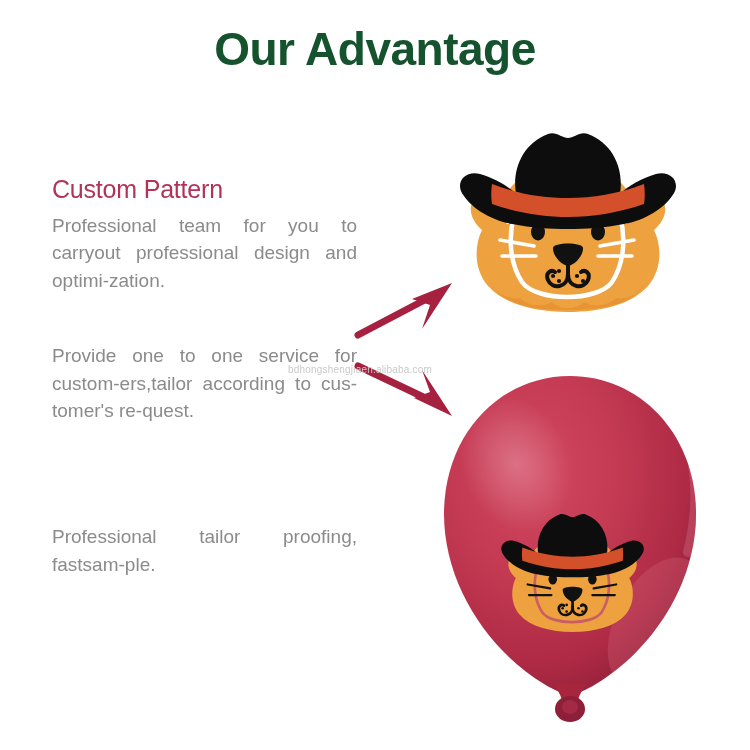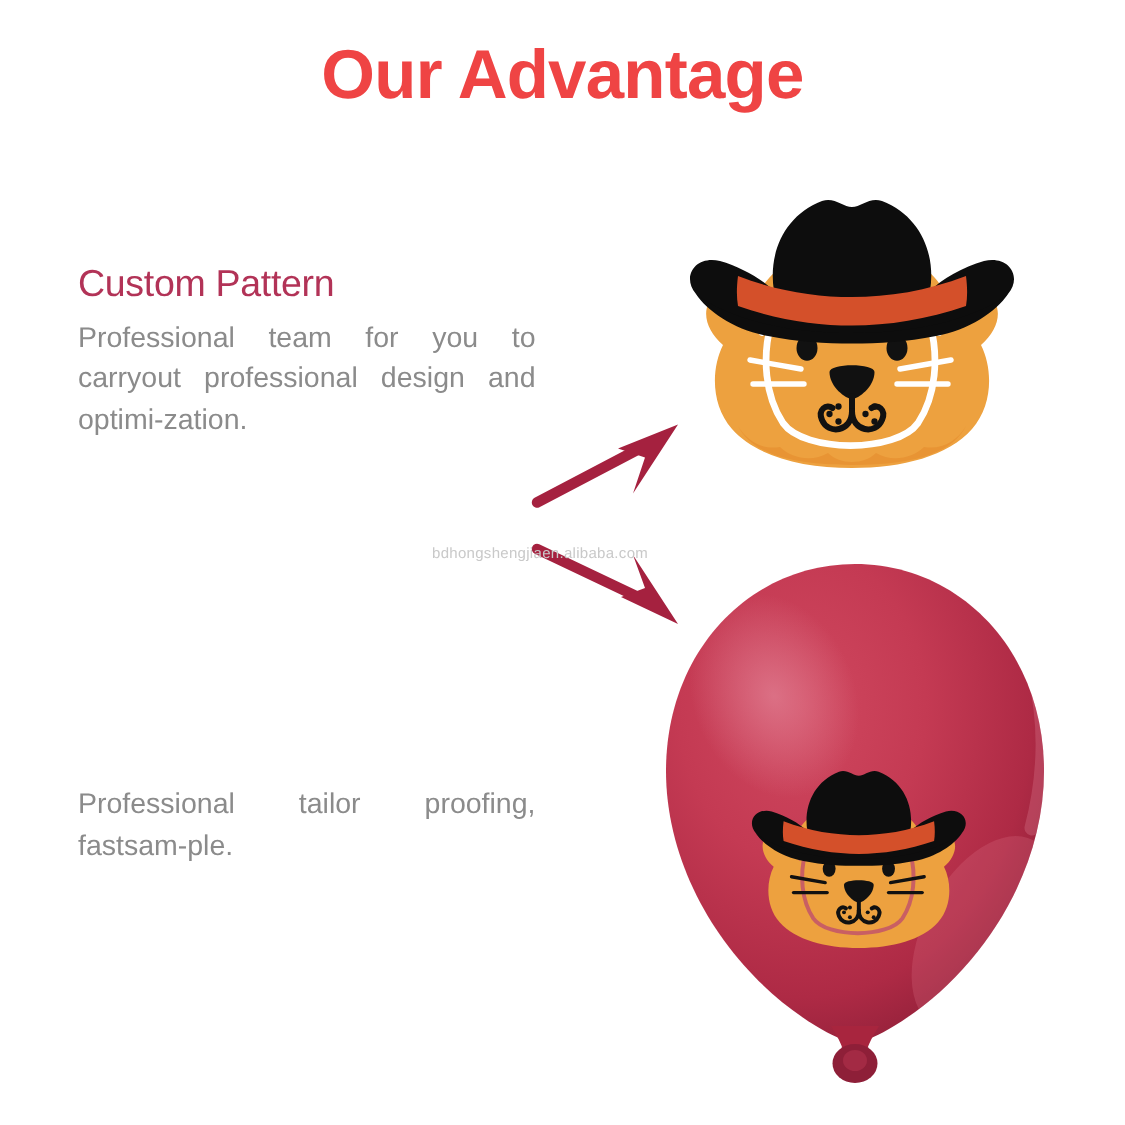--- a/index.html
+++ b/index.html
@@ -15,21 +15,21 @@
     background: #ffffff;
   }
 
   
   .page-title {
     position: absolute;
     top: 22px; left: 0; width: 750px;
     text-align: center;
     font-size: 46px;
     font-weight: bold;
-    color: #ef4444;
+    color: #14532d;
     letter-spacing: -0.5px;
     font-family: "Liberation Sans", sans-serif;
   }
 
   
   .feature { position: absolute; left: 52px; width: 305px; }
   .feature-heading {
     font-size: 25px;
     color: #b23357;
     font-weight: normal;
@@ -78,20 +78,21 @@
 <div id="stage">
 
   <div class="page-title">Our Advantage</div>
 
   <div class="feature" id="feature-0">
     <div class="feature-heading">Custom Pattern</div>
     <div class="feature-body">Professional team for you to carryout professional design and optimi-zation.</div>
   </div>
 
   <div class="feature" id="feature-1">
+    <div class="feature-body">Provide one to one service for custom-ers,tailor according to cus-tomer's re-quest.</div>
   </div>
 
   <div class="feature" id="feature-2">
     <div class="feature-body">Professional tailor proofing, fastsam-ple.</div>
   </div>
 
   <svg id="lion-top" width="230" height="205" viewBox="0 0 230 205">
 
     <g>
       <path d="M30 118 C18 108 14 92 26 84 C34 78 46 82 52 90

